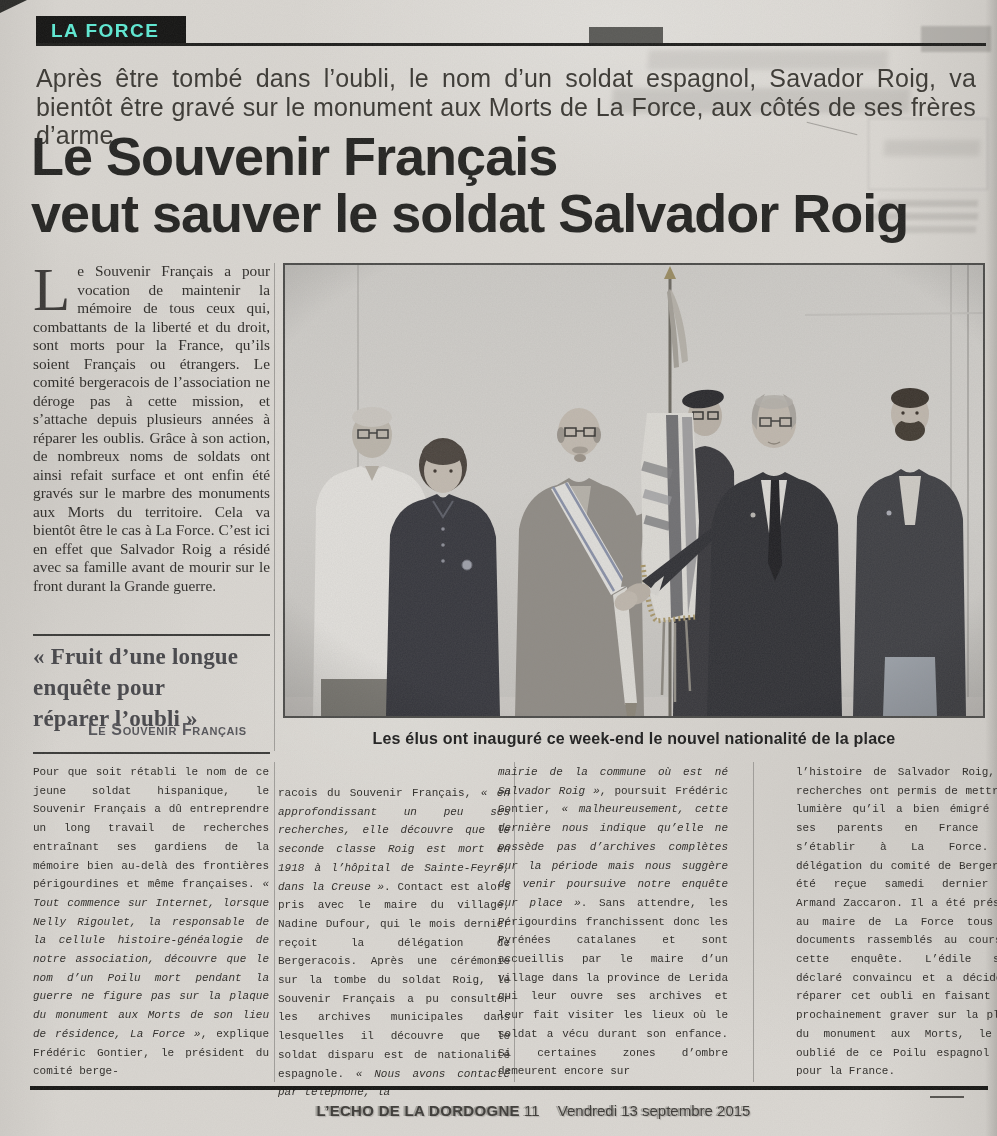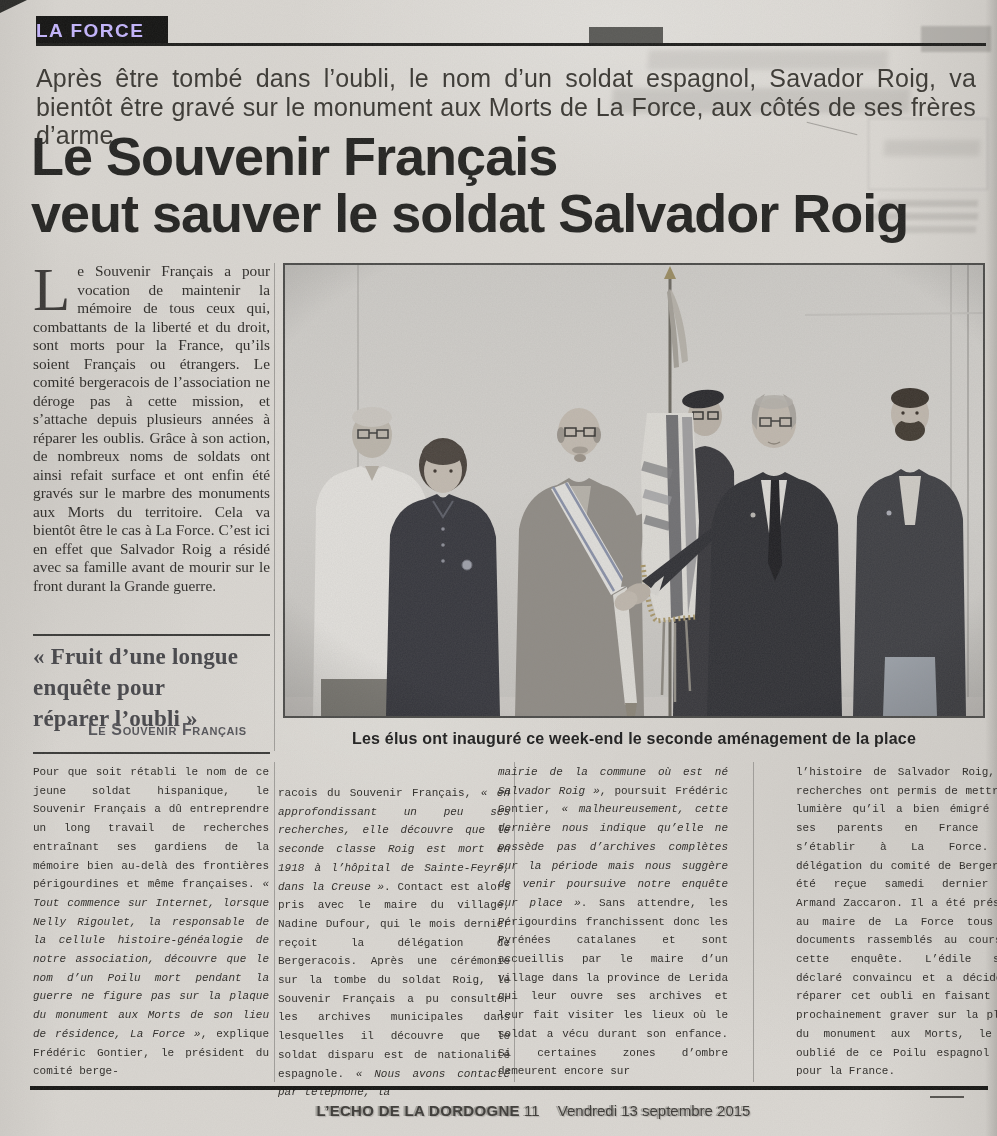--- a/index.html
+++ b/index.html
@@ -9,22 +9,22 @@
       radial-gradient(ellipse 520px 260px at 62% 2%, #e2e0dc 0%, rgba(226,224,220,0) 62%),
       radial-gradient(ellipse 420px 520px at 0% 42%, #ccc9c4 0%, rgba(204,201,196,0) 55%),
       radial-gradient(ellipse 620px 420px at 88% 72%, #d0cdc8 0%, rgba(208,205,200,0) 60%),
       radial-gradient(ellipse 300px 200px at 40% 62%, #dedcd7 0%, rgba(222,220,215,0) 60%),
       linear-gradient(90deg,#cfccc7 0px,#d9d6d1 60px,#dbd8d3 880px,#cfccc7 997px);
     font-family:"Liberation Sans",sans-serif;color:#2d2b28;
   }
   .abs{position:absolute;}
   
   .corner-mark{left:0;top:0;width:27px;height:13px;background:#2b2b29;clip-path:polygon(0 0,100% 0,0 100%);}
-  .section-label{left:36px;top:16px;width:132px;height:29px;background:#141413;color:#c4b5fd;
-    font-weight:bold;font-size:19px;line-height:29px;letter-spacing:1.5px;box-sizing:border-box;}
+  .section-label{left:36px;top:16px;width:150px;height:29px;background:#141413;color:#5eead4;
+    font-weight:bold;font-size:19px;line-height:29px;padding-left:15px;letter-spacing:1.5px;box-sizing:border-box;}
   .top-rule{left:36px;top:43px;width:950px;height:3px;background:#1e1e1c;}
   .frag-dark{left:589px;top:27px;width:74px;height:17px;background:#393937;opacity:.8;filter:blur(.6px);}
   .frag-dark2{left:921px;top:26px;width:70px;height:26px;background:#6f6d69;opacity:.35;filter:blur(1.2px);}
   .lede{left:36px;top:64px;width:940px;margin:0;font-size:25px;line-height:28.5px;color:#3b3934;
     text-align:justify;letter-spacing:.2px;}
   .headline{left:31px;top:128px;width:960px;margin:0;font-size:54px;line-height:57px;font-weight:bold;
     letter-spacing:-1px;color:#242422;white-space:pre-line;}
   
   .ghost{background:#5a5854;filter:blur(2.6px);opacity:.15;transform:skewX(-4deg);}
   .g1{left:648px;top:50px;width:240px;height:20px;opacity:.12;}
@@ -255,21 +255,21 @@
         <ellipse cx="625" cy="165" rx="15" ry="11" fill="#3f382f"></ellipse>
         <ellipse cx="625" cy="151" rx="12" ry="7" fill="#c0b8ae"></ellipse>
         <circle cx="618" cy="148" r="1.7" fill="#352e27"></circle>
         <circle cx="632" cy="148" r="1.7" fill="#352e27"></circle>
       </g>
 
       <rect width="698" height="451" filter="url(#photoNoise)" opacity="0.22"></rect>
       <rect width="698" height="451" fill="url(#vign)"></rect>
     </svg>
   </figure>
-  <figcaption class="abs caption">Les élus ont inauguré ce week-end le seconde aménagement de la place</figcaption>
+  <figcaption class="abs caption">Les élus ont inauguré ce week-end le nouvel nationalité de la place</figcaption>
 
   <div class="abs col c1"><span>Pour que soit rétabli le nom de ce jeune soldat hispanique, le Souvenir Français a dû entreprendre un long travail de recherches entraînant ses gardiens de la mémoire bien au-delà des frontières périgourdines et même françaises. </span><span class="it">« Tout commence sur Internet, lorsque Nelly Rigoulet, la responsable de la cellule histoire-généalogie de notre association, découvre que le nom d’un Poilu mort pendant la guerre ne figure pas sur la plaque du monument aux Morts de son lieu de résidence, La Force »</span><span>, explique Frédéric Gontier, le président du comité berge-</span></div>
   <div class="abs col c2"><span>racois du Souvenir Français, </span><span class="it">« en approfondissant un peu ses recherches, elle découvre que le seconde classe Roig est mort en 1918 à l’hôpital de Sainte-Feyre, dans la Creuse »</span><span>. Contact est alors pris avec le maire du village, Nadine Dufour, qui le mois dernier reçoit la délégation de Bergeracois. Après une cérémonie sur la tombe du soldat Roig, le Souvenir Français a pu consulter les archives municipales dans lesquelles il découvre que le soldat disparu est de nationalité espagnole. </span><span class="it">« Nous avons contacté par téléphone, la</span></div>
   <div class="abs col c3"><span class="it">mairie de la commune où est né Salvador Roig »</span><span>, poursuit Frédéric Gontier, </span><span class="it">« malheureusement, cette dernière nous indique qu’elle ne possède pas d’archives complètes sur la période mais nous suggère de venir poursuive notre enquête sur place »</span><span>. Sans attendre, les Périgourdins franchissent donc les Pyrénées catalanes et sont accueillis par le maire d’un village dans la province de Lerida qui leur ouvre ses archives et leur fait visiter les lieux où le soldat a vécu durant son enfance. Si certaines zones d’ombre demeurent encore sur</span></div>
   <div class="abs col c4"><span>l’histoire de Salvador Roig, les recherches ont permis de mettre en lumière qu’il a bien émigré avec ses parents en France pour s’établir à La Force. La délégation du comité de Bergerac a été reçue samedi dernier par Armand Zaccaron. Il a été présenté au maire de La Force tous les documents rassemblés au cours de cette enquête. L’édile s’est déclaré convaincu et a décidé de réparer cet oubli en faisant très prochainement graver sur la plaque du monument aux Morts, le nom oublié de ce Poilu espagnol mort pour la France.</span></div>
 
   <div class="abs bottom-rule"></div>
   <div class="abs tick"></div>
   <div class="abs footer">
     <span class="fname">L’ECHO DE LA DORDOGNE</span>

